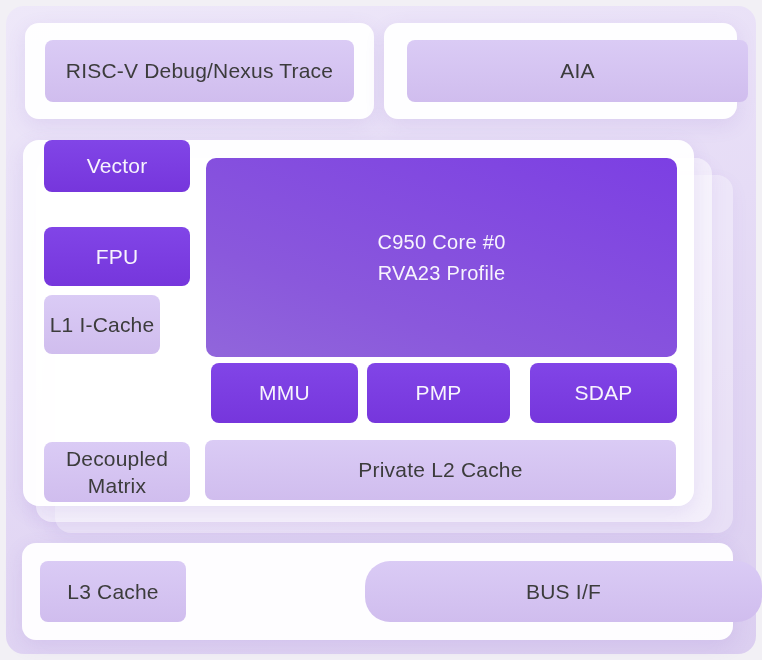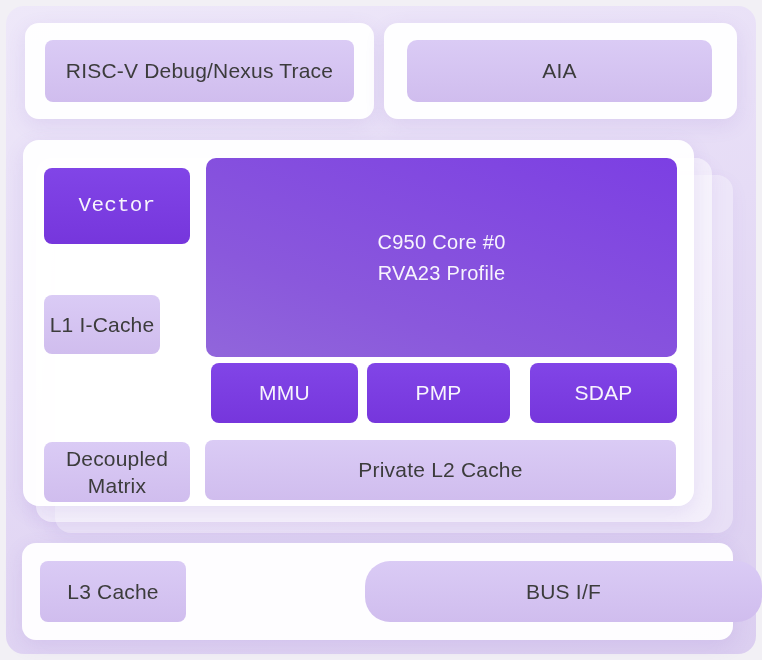--- a/index.html
+++ b/index.html
@@ -46,29 +46,30 @@
 <body>
 
 <div class="stage">
   <div class="panel"></div>
 
   <div class="card" style="left:25px;top:23px;width:349px;height:96px;">
     <div class="box box--light" style="left:20px;top:17px;width:309px;height:62px;">RISC-V Debug/Nexus Trace</div>
   </div>
 
   <div class="card" style="left:384px;top:23px;width:353px;height:96px;">
-    <div class="box box--light" style="left:23px;top:17px;width:305px;height:62px;border-radius:10px;">AIA</div>
+    <div class="box box--light" style="left:23px;top:17px;width:341px;height:62px;">AIA</div>
   </div>
 
   <div class="card card--stack3" style="left:55px;top:175px;width:678px;height:358px;border-radius:16px;"></div>
   <div class="card card--stack2" style="left:36px;top:158px;width:676px;height:364px;border-radius:16px;"></div>
 
   <div class="card" style="left:23px;top:140px;width:671px;height:366px;border-radius:16px;">
 
-    <div class="box box--dark" style="left:21px;top:28px;width:146px;height:76px;font-family:Liberation Mono, monospace;">Vector</div>
+    <div class="box box--dark" style="left:21px;top:0;width:146px;height:52px;">Vector</div>
+    <div class="box box--dark" style="left:21px;top:87px;width:146px;height:59px;">FPU</div>
     <div class="box box--light" style="left:21px;top:155px;width:116px;height:59px;">L1 I-Cache</div>
     <div class="box box--light box--wrap" style="left:21px;top:302px;width:146px;height:60px;">Decoupled Matrix</div>
 
     <div class="box box--core" style="left:183px;top:18px;width:471px;height:199px;">
       <div>C950 Core #0</div>
       <div>RVA23 Profile</div>
     </div>
 
     <div class="box box--dark" style="left:188px;top:223px;width:147px;height:60px;">MMU</div>
     <div class="box box--dark" style="left:344px;top:223px;width:143px;height:60px;">PMP</div>

